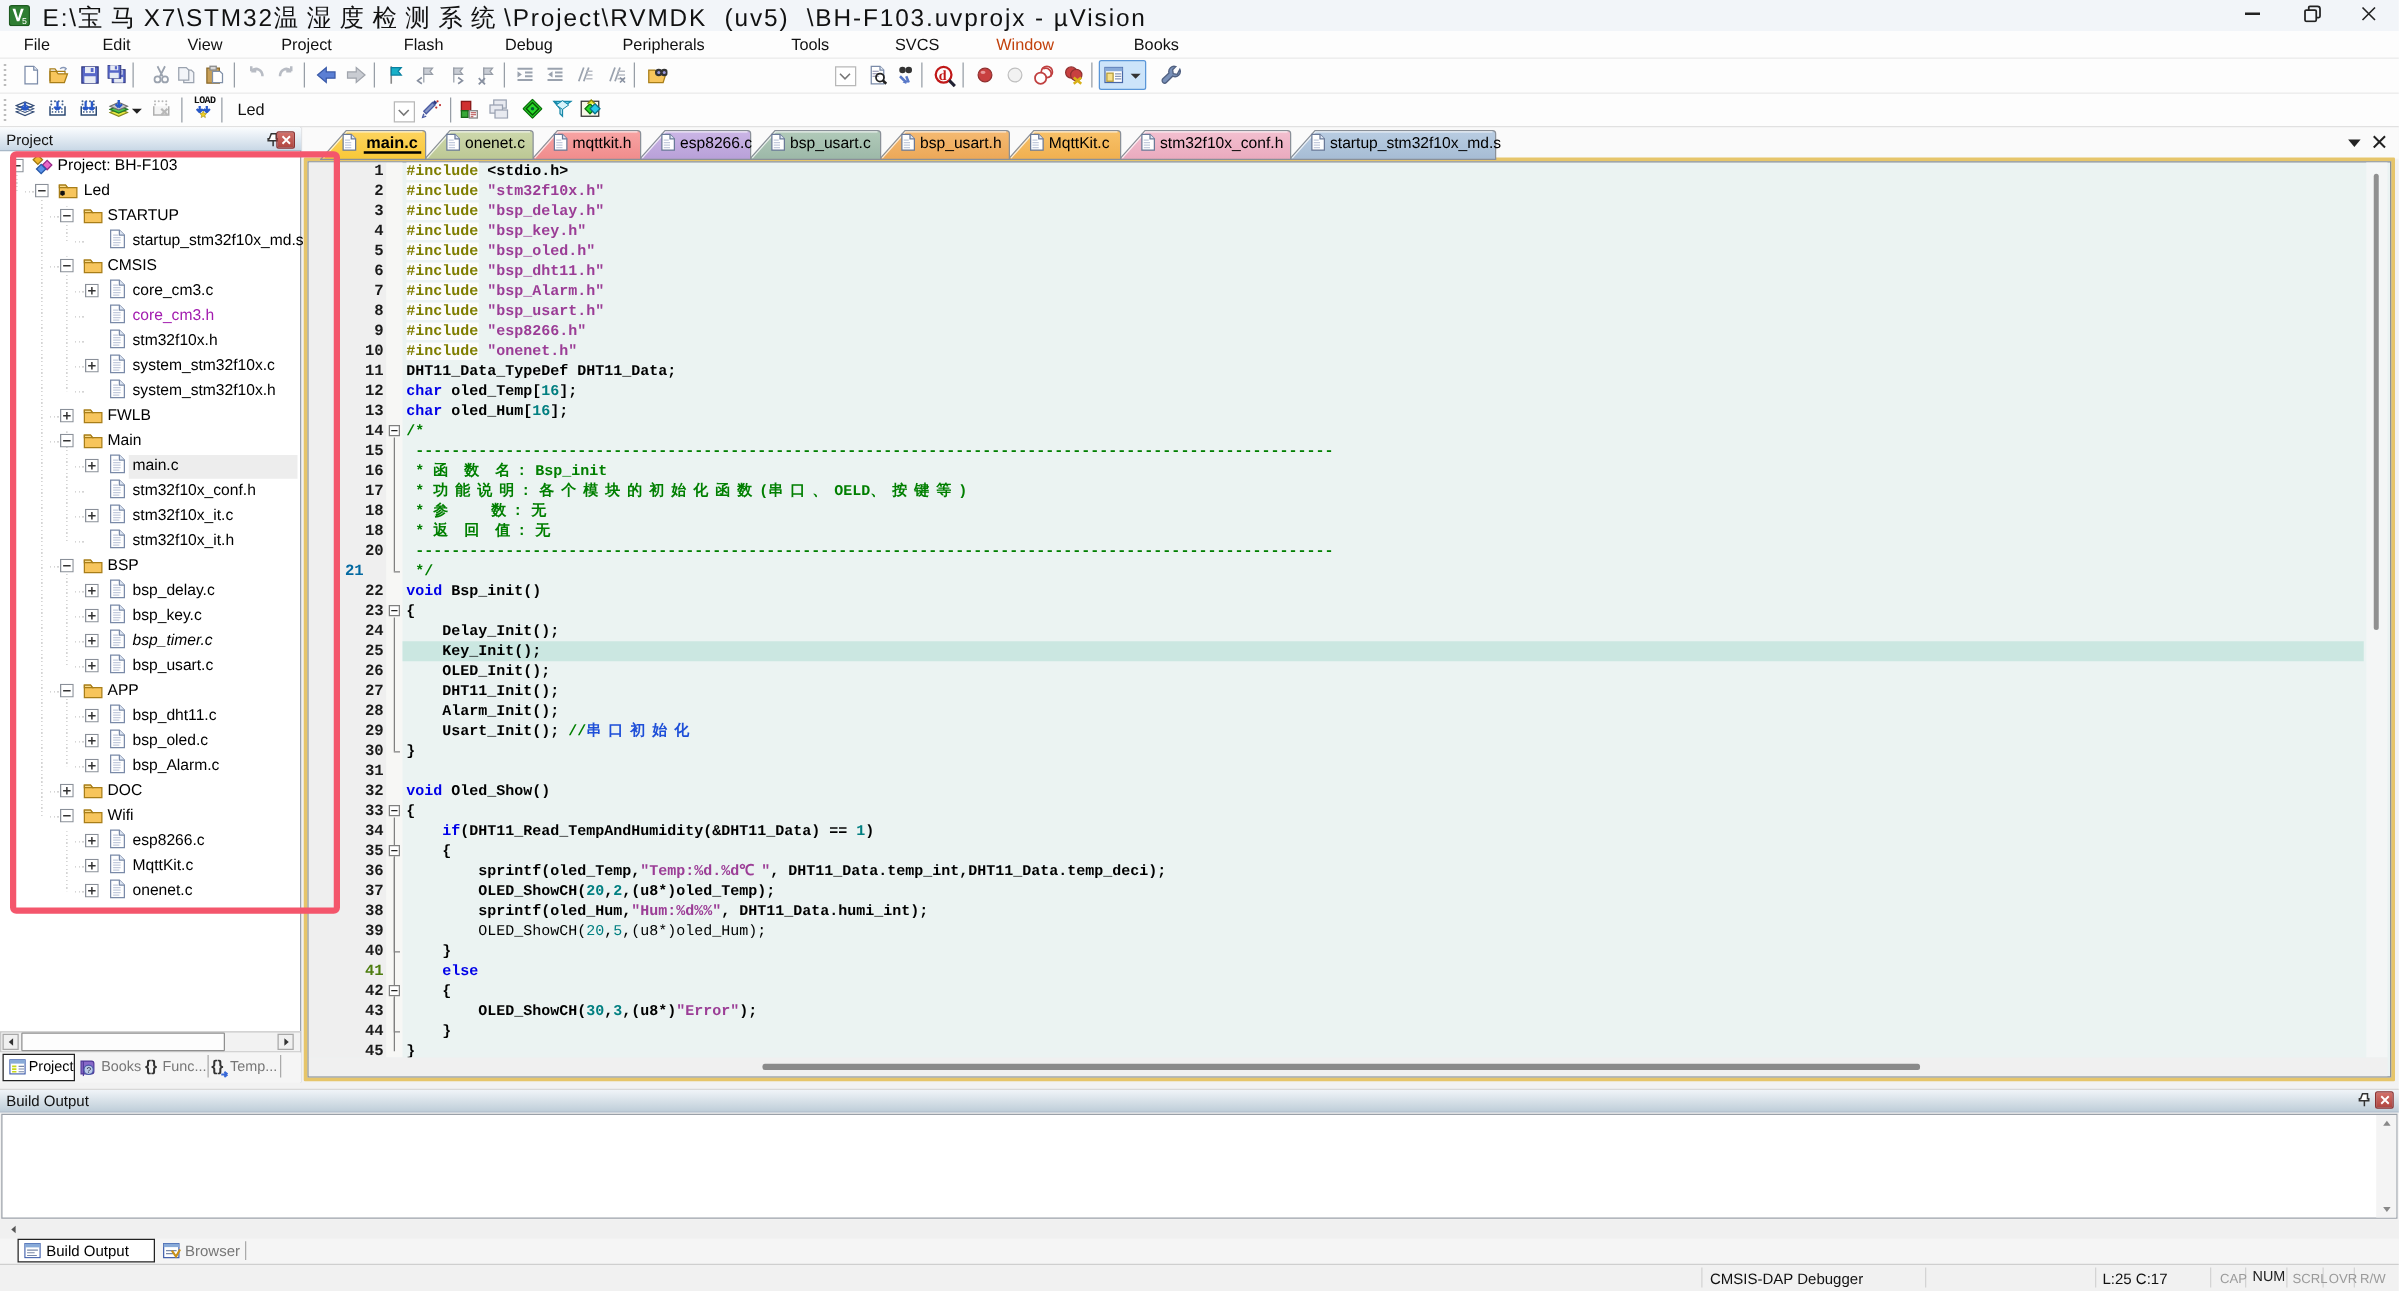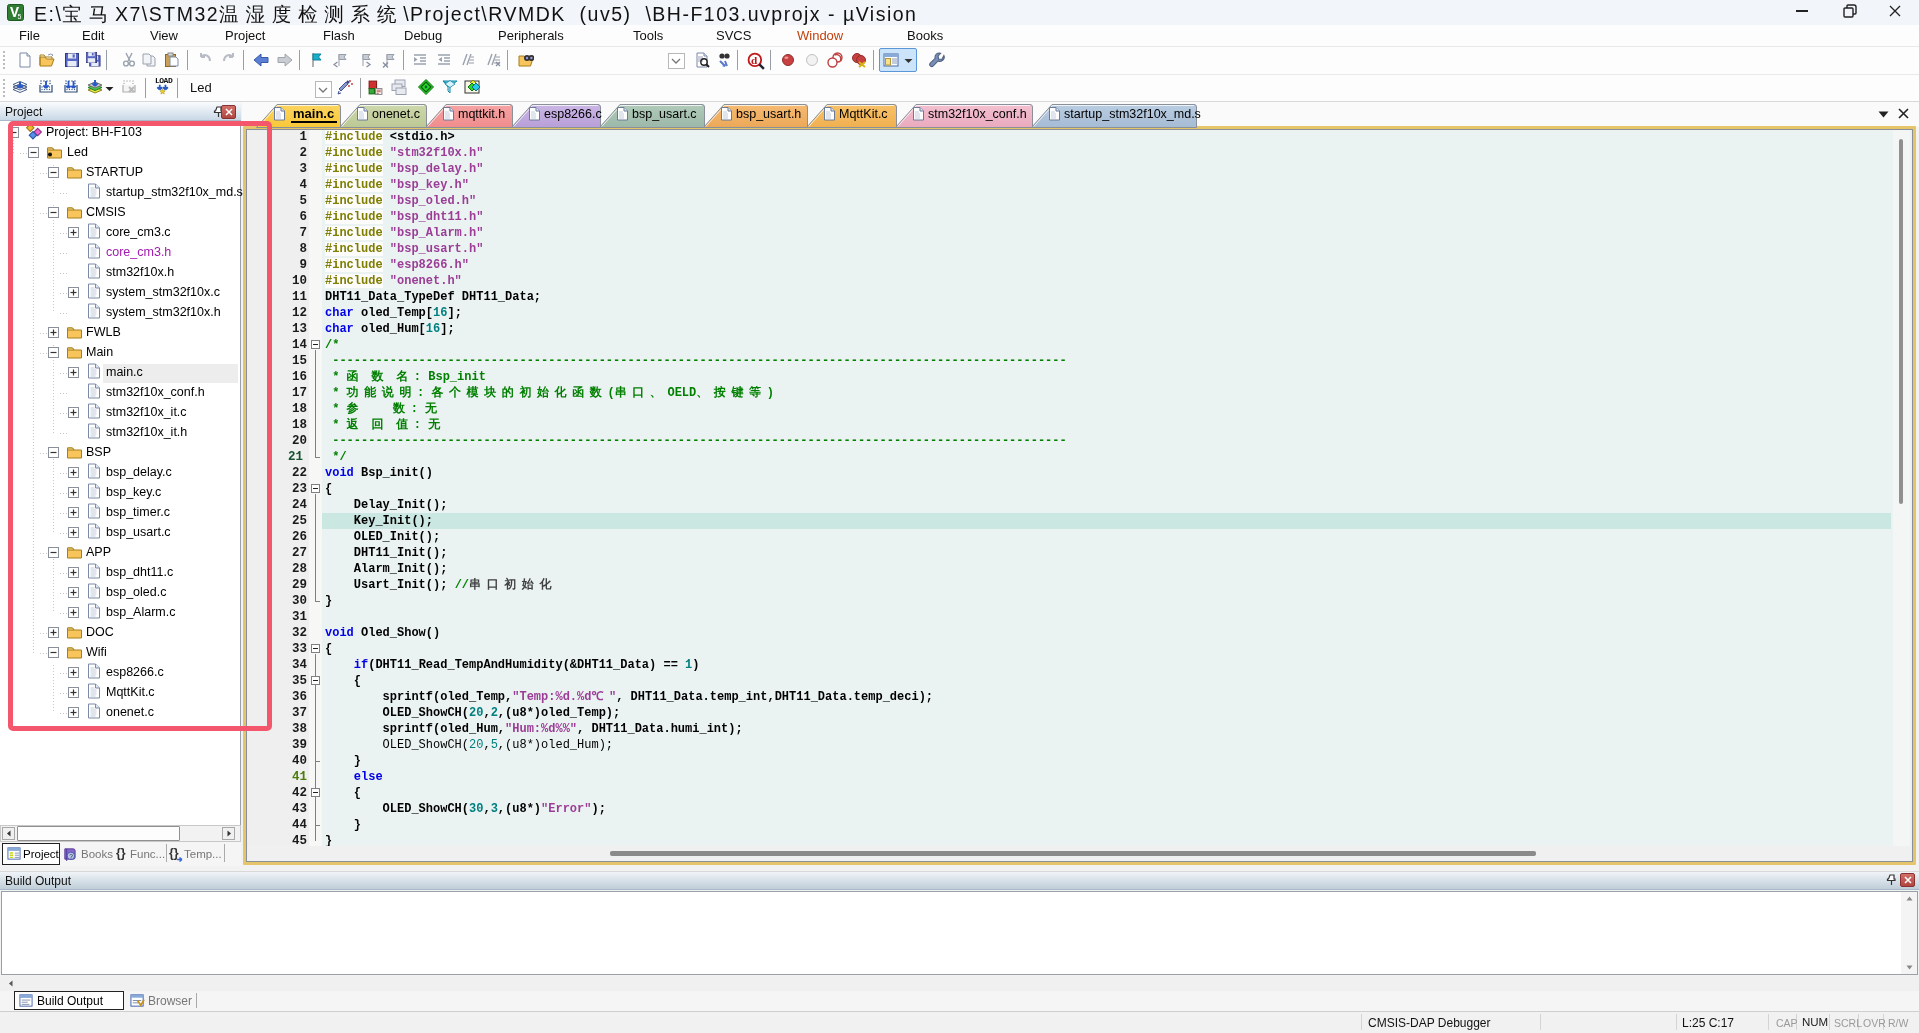--- a/index.html
+++ b/index.html
@@ -554,21 +554,21 @@
 <svg class="abs" style="left:86px;top:503px" width="16" height="17" viewBox="0 0 16 17">
     <path d="M2.5 1 h7 l4 4 v10 h-11 z" fill="#fff" stroke="#7a8aa8"></path>
     <path d="M9.5 1 v4 h4" fill="#dde6f4" stroke="#7a8aa8"></path>
     <path d="M4.5 5 h4 M4.5 7 h6 M4.5 9 h6 M4.5 11 h6 M4.5 13 h5" stroke="#c3cbdd" stroke-width="1"></path>
   </svg>
 <svg class="abs" style="left:68px;top:507px" width="11" height="11" viewBox="0 0 11 11">
     <rect x="0.5" y="0.5" width="10" height="10" fill="#fff" stroke="#8a9099"></rect>
     <path d="M2.5 5.5 h6" stroke="#333" stroke-width="1.2"></path>
     <path d="M5.5 2.5 v6" stroke="#333" stroke-width="1.2"></path>
   </svg>
-<div class="abs" style="left:106px;top:505px;font-size:12.5px;color:#000;">bsp_timer.c</div>
+<div class="abs" style="left:106px;top:505px;font-size:12.5px;color:#000;font-style:italic;">bsp_timer.c</div>
 <svg class="abs" style="left:86px;top:523px" width="16" height="17" viewBox="0 0 16 17">
     <path d="M2.5 1 h7 l4 4 v10 h-11 z" fill="#fff" stroke="#7a8aa8"></path>
     <path d="M9.5 1 v4 h4" fill="#dde6f4" stroke="#7a8aa8"></path>
     <path d="M4.5 5 h4 M4.5 7 h6 M4.5 9 h6 M4.5 11 h6 M4.5 13 h5" stroke="#c3cbdd" stroke-width="1"></path>
   </svg>
 <svg class="abs" style="left:68px;top:527px" width="11" height="11" viewBox="0 0 11 11">
     <rect x="0.5" y="0.5" width="10" height="10" fill="#fff" stroke="#8a9099"></rect>
     <path d="M2.5 5.5 h6" stroke="#333" stroke-width="1.2"></path>
     <path d="M5.5 2.5 v6" stroke="#333" stroke-width="1.2"></path>
   </svg>
@@ -876,21 +876,21 @@
     <div class="abs mono" style="right:0;top:289px;font-size:12.5px;font-weight:bold;color:#1a1a1a;line-height:16px">11</div>
     <div class="abs mono" style="right:0;top:305px;font-size:12.5px;font-weight:bold;color:#1a1a1a;line-height:16px">12</div>
     <div class="abs mono" style="right:0;top:321px;font-size:12.5px;font-weight:bold;color:#1a1a1a;line-height:16px">13</div>
     <div class="abs mono" style="right:0;top:337px;font-size:12.5px;font-weight:bold;color:#1a1a1a;line-height:16px">14</div>
     <div class="abs mono" style="right:0;top:353px;font-size:12.5px;font-weight:bold;color:#1a1a1a;line-height:16px">15</div>
     <div class="abs mono" style="right:0;top:369px;font-size:12.5px;font-weight:bold;color:#1a1a1a;line-height:16px">16</div>
     <div class="abs mono" style="right:0;top:385px;font-size:12.5px;font-weight:bold;color:#1a1a1a;line-height:16px">17</div>
     <div class="abs mono" style="right:0;top:401px;font-size:12.5px;font-weight:bold;color:#1a1a1a;line-height:16px">18</div>
     <div class="abs mono" style="right:0;top:417px;font-size:12.5px;font-weight:bold;color:#1a1a1a;line-height:16px">18</div>
     <div class="abs mono" style="right:0;top:433px;font-size:12.5px;font-weight:bold;color:#1a1a1a;line-height:16px">20</div>
-    <div class="abs mono" style="right:4px;top:449px;font-size:12.5px;font-weight:bold;color:#14532d;line-height:16px">21</div>
+    <div class="abs mono" style="right:16px;top:449px;font-size:12.5px;font-weight:bold;color:#0369a1;line-height:16px">21</div>
     <div class="abs mono" style="right:0;top:465px;font-size:12.5px;font-weight:bold;color:#1a1a1a;line-height:16px">22</div>
     <div class="abs mono" style="right:0;top:481px;font-size:12.5px;font-weight:bold;color:#1a1a1a;line-height:16px">23</div>
     <div class="abs mono" style="right:0;top:497px;font-size:12.5px;font-weight:bold;color:#1a1a1a;line-height:16px">24</div>
     <div class="abs mono" style="right:0;top:513px;font-size:12.5px;font-weight:bold;color:#1a1a1a;line-height:16px">25</div>
     <div class="abs mono" style="right:0;top:529px;font-size:12.5px;font-weight:bold;color:#1a1a1a;line-height:16px">26</div>
     <div class="abs mono" style="right:0;top:545px;font-size:12.5px;font-weight:bold;color:#1a1a1a;line-height:16px">27</div>
     <div class="abs mono" style="right:0;top:561px;font-size:12.5px;font-weight:bold;color:#1a1a1a;line-height:16px">28</div>
     <div class="abs mono" style="right:0;top:577px;font-size:12.5px;font-weight:bold;color:#1a1a1a;line-height:16px">29</div>
     <div class="abs mono" style="right:0;top:593px;font-size:12.5px;font-weight:bold;color:#1a1a1a;line-height:16px">30</div>
     <div class="abs mono" style="right:0;top:609px;font-size:12.5px;font-weight:bold;color:#1a1a1a;line-height:16px">31</div>
@@ -931,21 +931,21 @@
     <div class="abs mono" style="left:0;top:417px;font-size:12px;font-weight:bold;color:#000;line-height:16px;white-space:pre"><span style="color:#007f00;"> * </span><span class="cj" style="color:#007f00">返</span> <span class="cj" style="color:#007f00">回</span> <span class="cj" style="color:#007f00">值</span><span style="color:#007f00;">: </span><span class="cj" style="color:#007f00">无</span></div>
     <div class="abs mono" style="left:0;top:433px;font-size:12px;font-weight:bold;color:#000;line-height:16px;white-space:pre"><span style="color:#007f00;"> ------------------------------------------------------------------------------------------------------</span></div>
     <div class="abs mono" style="left:0;top:449px;font-size:12px;font-weight:bold;color:#000;line-height:16px;white-space:pre"><span style="color:#007f00;"> */</span></div>
     <div class="abs mono" style="left:0;top:465px;font-size:12px;font-weight:bold;color:#000;line-height:16px;white-space:pre"><span style="color:#0000e8;">void</span> Bsp_init()</div>
     <div class="abs mono" style="left:0;top:481px;font-size:12px;font-weight:bold;color:#000;line-height:16px;white-space:pre">{</div>
     <div class="abs mono" style="left:0;top:497px;font-size:12px;font-weight:bold;color:#000;line-height:16px;white-space:pre">&nbsp;&nbsp;&nbsp;&nbsp;Delay_Init();</div>
     <div class="abs mono" style="left:0;top:513px;font-size:12px;font-weight:bold;color:#000;line-height:16px;white-space:pre">&nbsp;&nbsp;&nbsp;&nbsp;Key_Init();</div>
     <div class="abs mono" style="left:0;top:529px;font-size:12px;font-weight:bold;color:#000;line-height:16px;white-space:pre">&nbsp;&nbsp;&nbsp;&nbsp;OLED_Init();</div>
     <div class="abs mono" style="left:0;top:545px;font-size:12px;font-weight:bold;color:#000;line-height:16px;white-space:pre">&nbsp;&nbsp;&nbsp;&nbsp;DHT11_Init();</div>
     <div class="abs mono" style="left:0;top:561px;font-size:12px;font-weight:bold;color:#000;line-height:16px;white-space:pre">&nbsp;&nbsp;&nbsp;&nbsp;Alarm_Init();</div>
-    <div class="abs mono" style="left:0;top:577px;font-size:12px;font-weight:bold;color:#000;line-height:16px;white-space:pre">&nbsp;&nbsp;&nbsp;&nbsp;Usart_Init(); <span style="color:#007f00;">//</span><span class="cj" style="color:#404040">串口初始化</span></div>
+    <div class="abs mono" style="left:0;top:577px;font-size:12px;font-weight:bold;color:#000;line-height:16px;white-space:pre">&nbsp;&nbsp;&nbsp;&nbsp;Usart_Init(); <span style="color:#007f00;">//</span><span class="cj" style="color:#1d4ed8">串口初始化</span></div>
     <div class="abs mono" style="left:0;top:593px;font-size:12px;font-weight:bold;color:#000;line-height:16px;white-space:pre">}</div>
     <div class="abs mono" style="left:0;top:609px;font-size:12px;font-weight:bold;color:#000;line-height:16px;white-space:pre"></div>
     <div class="abs mono" style="left:0;top:625px;font-size:12px;font-weight:bold;color:#000;line-height:16px;white-space:pre"><span style="color:#0000e8;">void</span> Oled_Show()</div>
     <div class="abs mono" style="left:0;top:641px;font-size:12px;font-weight:bold;color:#000;line-height:16px;white-space:pre">{</div>
     <div class="abs mono" style="left:0;top:657px;font-size:12px;font-weight:bold;color:#000;line-height:16px;white-space:pre">&nbsp;&nbsp;&nbsp;&nbsp;<span style="color:#0000e8;">if</span>(DHT11_Read_TempAndHumidity(&amp;DHT11_Data) == <span style="color:#007f80;">1</span>)</div>
     <div class="abs mono" style="left:0;top:673px;font-size:12px;font-weight:bold;color:#000;line-height:16px;white-space:pre">&nbsp;&nbsp;&nbsp;&nbsp;{</div>
     <div class="abs mono" style="left:0;top:689px;font-size:12px;font-weight:bold;color:#000;line-height:16px;white-space:pre">&nbsp;&nbsp;&nbsp;&nbsp;&nbsp;&nbsp;&nbsp;&nbsp;sprintf(oled_Temp,<span style="color:#9b3d96;">"Temp:%d.%d</span><span class="cj" style="color:#9b3d96">℃</span><span style="color:#9b3d96;">"</span>, DHT11_Data.temp_int,DHT11_Data.temp_deci);</div>
     <div class="abs mono" style="left:0;top:705px;font-size:12px;font-weight:bold;color:#000;line-height:16px;white-space:pre">&nbsp;&nbsp;&nbsp;&nbsp;&nbsp;&nbsp;&nbsp;&nbsp;OLED_ShowCH(<span style="color:#007f80;">20</span>,<span style="color:#007f80;">2</span>,(u8*)oled_Temp);</div>
     <div class="abs mono" style="left:0;top:721px;font-size:12px;font-weight:bold;color:#000;line-height:16px;white-space:pre">&nbsp;&nbsp;&nbsp;&nbsp;&nbsp;&nbsp;&nbsp;&nbsp;sprintf(oled_Hum,<span style="color:#9b3d96;">"Hum:%d%%"</span>, DHT11_Data.humi_int);</div>
     <div class="abs mono" style="left:0;top:737px;font-size:12px;font-weight:normal;color:#000;line-height:16px;white-space:pre">&nbsp;&nbsp;&nbsp;&nbsp;&nbsp;&nbsp;&nbsp;&nbsp;OLED_ShowCH(<span style="color:#007f80;">20</span>,<span style="color:#007f80;">5</span>,(u8*)oled_Hum);</div>

